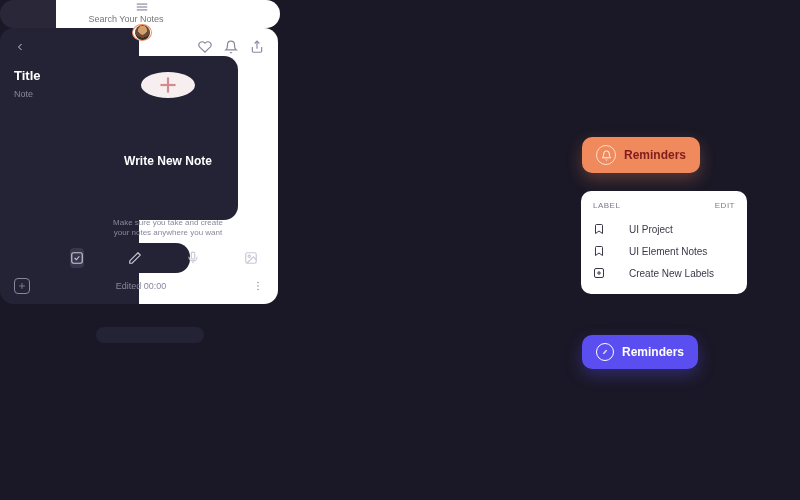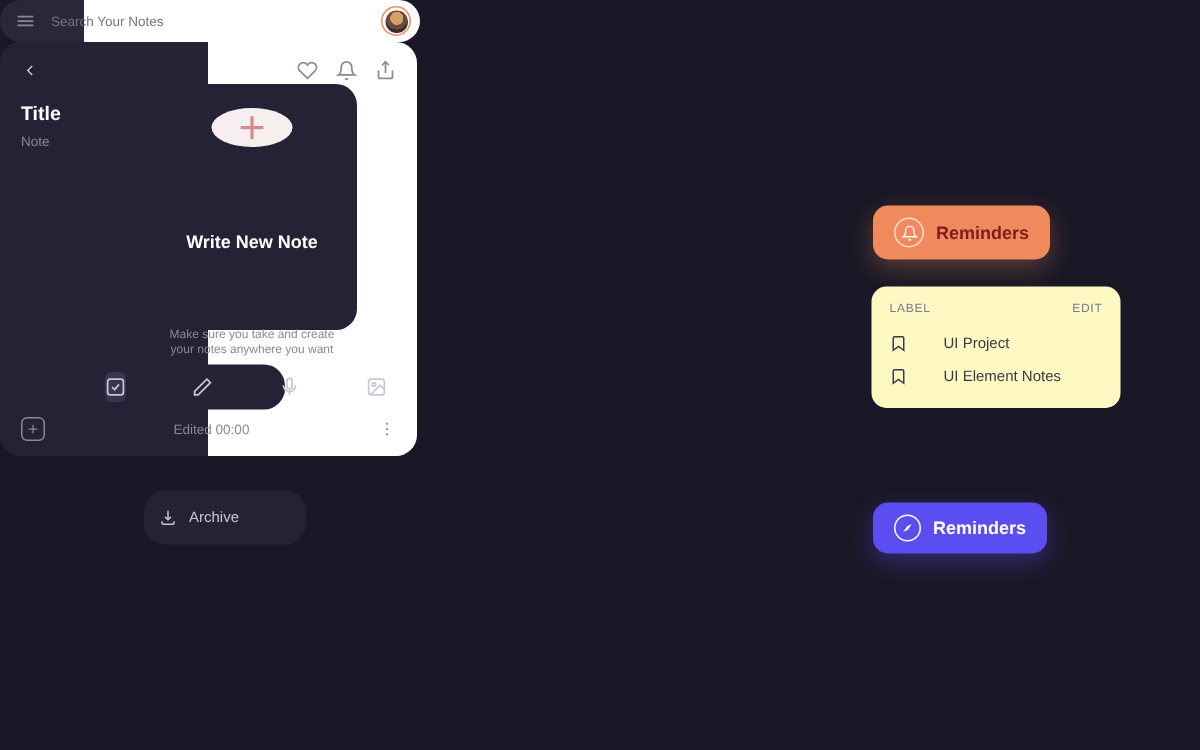--- a/index.html
+++ b/index.html
@@ -53,20 +53,21 @@
   }
   .menu-item { display:flex; align-items:center; gap:8px; font-size:10px; color:#c9c7d6; padding:4px 0; }
   
   .search-bar {
     left: 354px; top: 61px;
     width: 280px; height: 28px;
     background: linear-gradient(90deg, #2a2838 0%, #2a2838 20%, #fff 20%, #fff 100%);
     border-radius: 14px;
     display:flex; align-items:center;
     padding: 0 6px 0 10px;
+    flex-direction: column;
   }
   .search-bar .hamburger { color:#8a879c; }
   .search-bar input {
     border:none; background:transparent; outline:none;
     font-size:9px; color:#8a879c; flex:1; margin-left:10px;
   }
   .avatar-wrap {
     width:20px; height:20px; border-radius:50%; border:1px solid #f08a5d;
     display:flex; align-items:center; justify-content:center; background:#fff;
   }
@@ -97,21 +98,21 @@
     font-size:12px; font-weight:600;
     box-shadow: 0 6px 16px rgba(240,138,93,0.3);
   }
   .reminders-btn .icon-circle {
     width:20px; height:20px; border-radius:50%; border:1.5px solid rgba(255,255,255,0.7);
     display:flex; align-items:center; justify-content:center;
   }
   
   .label-panel {
     position:absolute; left: 581px; top: 191px;
-    width: 166px; background:#fef9c3; border-radius:10px;
+    width: 166px; background:#ffffff; border-radius:10px;
     padding: 10px 12px; color:#2a2838;
   }
   .label-header { display:flex; justify-content:space-between; font-size:8px; letter-spacing:0.5px; color:#7a7a8c; margin-bottom:8px; }
   .label-item { display:flex; align-items:center; gap:24px; font-size:10px; color:#3a3848; padding:5px 0; }
   
   .discovery-btn {
     position:absolute; left: 582px; top: 335px;
     background:#5b4ef0; color:#fff; border-radius:10px;
     padding:8px 14px; display:flex; align-items:center; gap:8px;
     font-size:12px; font-weight:600;
@@ -158,27 +159,20 @@
   <div class="tool">
     <svg width="14" height="14" viewBox="0 0 24 24" fill="none" stroke="#c9c7d6" stroke-width="2">
         <rect x="3" y="3" width="18" height="18" rx="3"></rect>
         <circle cx="9" cy="9" r="2"></circle>
         <path d="M21 15l-5-5L5 21"></path>
       </svg>
   </div>
 </div>
 
 <div class="card menu-list">
-  <div class="menu-item">
-    <svg width="12" height="12" viewBox="0 0 24 24" fill="none" stroke="#c9c7d6" stroke-width="2">
-        <path d="M12 3v12M8 11l4 4 4-4"></path>
-        <path d="M20 17v2a2 2 0 0 1-2 2H6a2 2 0 0 1-2-2v-2"></path>
-      </svg>
-    <span>Archive</span>
-  </div>
 </div>
 
 <div class="search-bar">
   <div class="hamburger">
     <svg width="14" height="14" viewBox="0 0 24 24" fill="none" stroke="currentColor" stroke-width="2">
         <line x1="3" y1="7" x2="21" y2="7"></line>
         <line x1="3" y1="12" x2="21" y2="12"></line>
         <line x1="3" y1="17" x2="21" y2="17"></line>
       </svg>
   </div>
@@ -256,20 +250,28 @@
         <path d="M19 21l-7-5-7 5V5a2 2 0 0 1 2-2h10a2 2 0 0 1 2 2z"></path>
       </svg>
     <span>UI Project</span>
   </div>
   <div class="label-item">
     <svg width="12" height="12" viewBox="0 0 24 24" fill="none" stroke="#3a3848" stroke-width="2">
         <path d="M19 21l-7-5-7 5V5a2 2 0 0 1 2-2h10a2 2 0 0 1 2 2z"></path>
       </svg>
     <span>UI Element Notes</span>
   </div>
+  <div class="label-item">
+    <svg width="12" height="12" viewBox="0 0 24 24" fill="none" stroke="#3a3848" stroke-width="2">
+        <rect x="3" y="3" width="18" height="18" rx="3"></rect>
+        <line x1="12" y1="8" x2="12" y2="16"></line>
+        <line x1="8" y1="12" x2="16" y2="12"></line>
+      </svg>
+    <span>Create New Labels</span>
+  </div>
 </div>
 
 <div class="discovery-btn">
   <div class="icon-circle">
     <svg width="10" height="10" viewBox="0 0 24 24" fill="none" stroke="#fff" stroke-width="2">
         <polygon points="16 8 12 14 8 16 12 10 16 8"></polygon>
       </svg>
   </div>
   <span>Reminders</span>
 </div>

